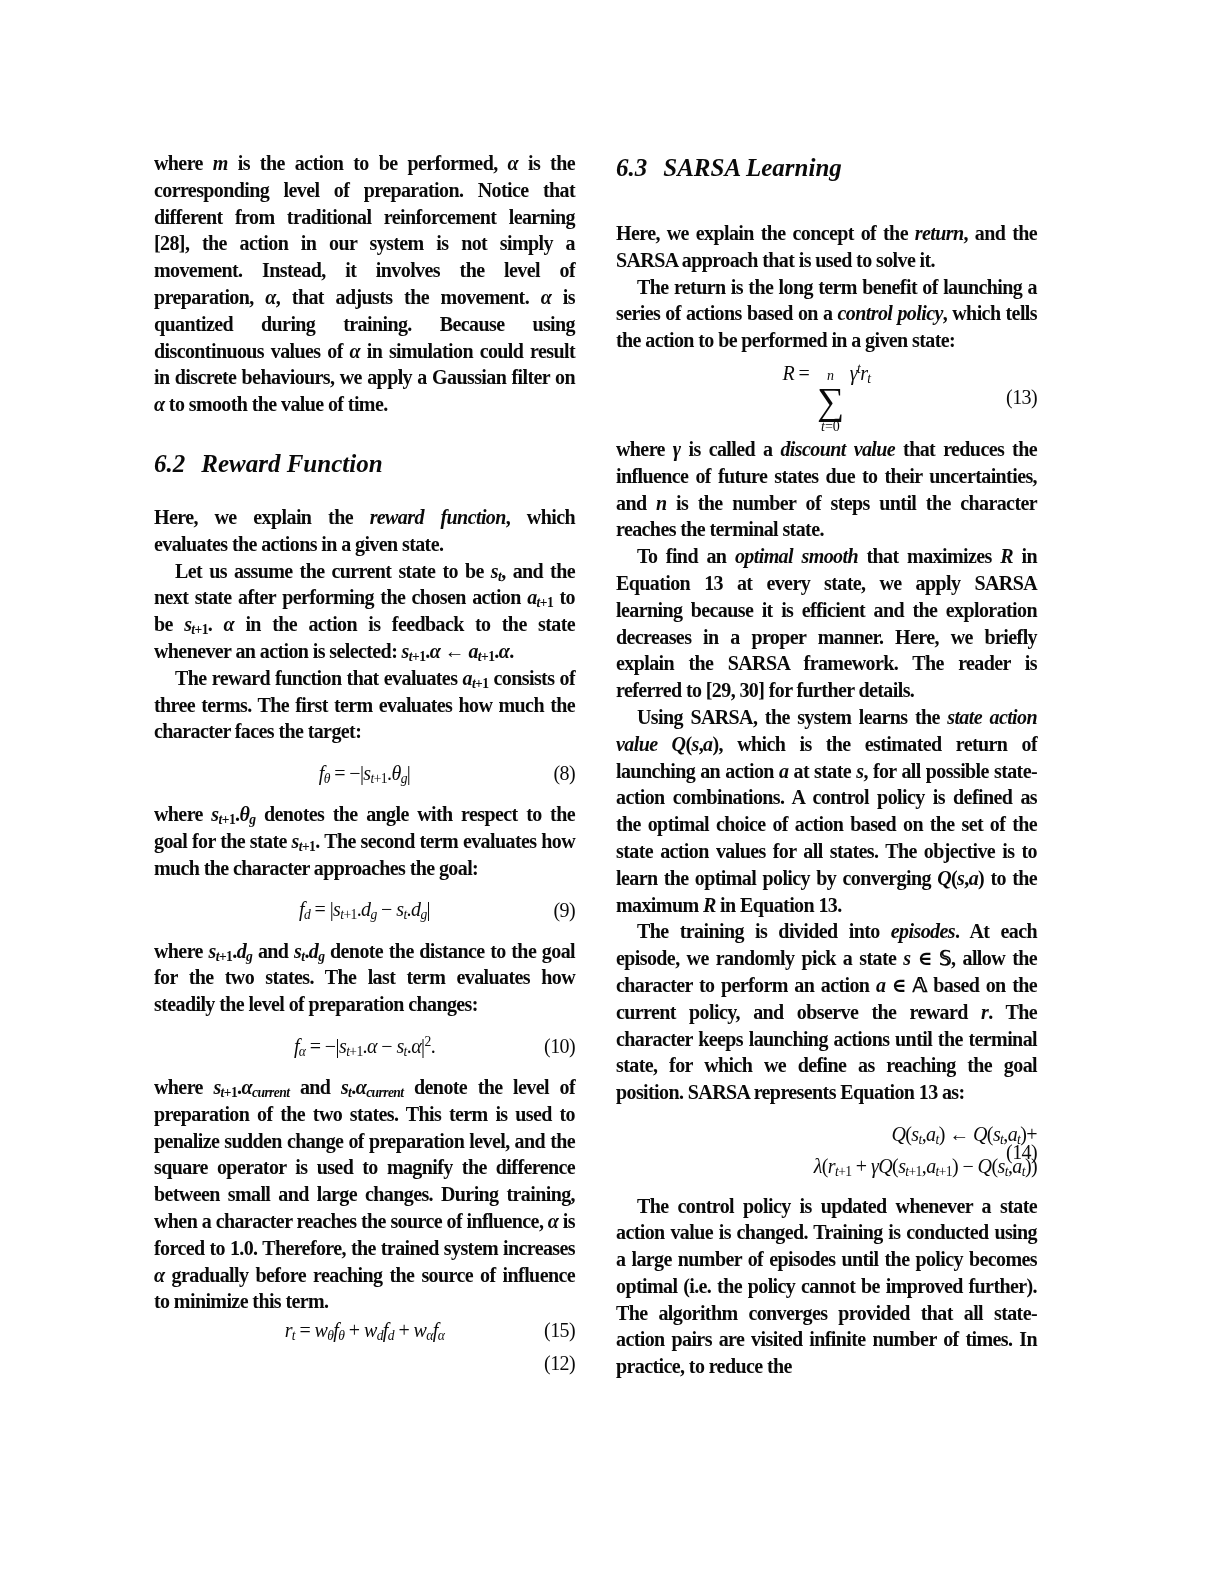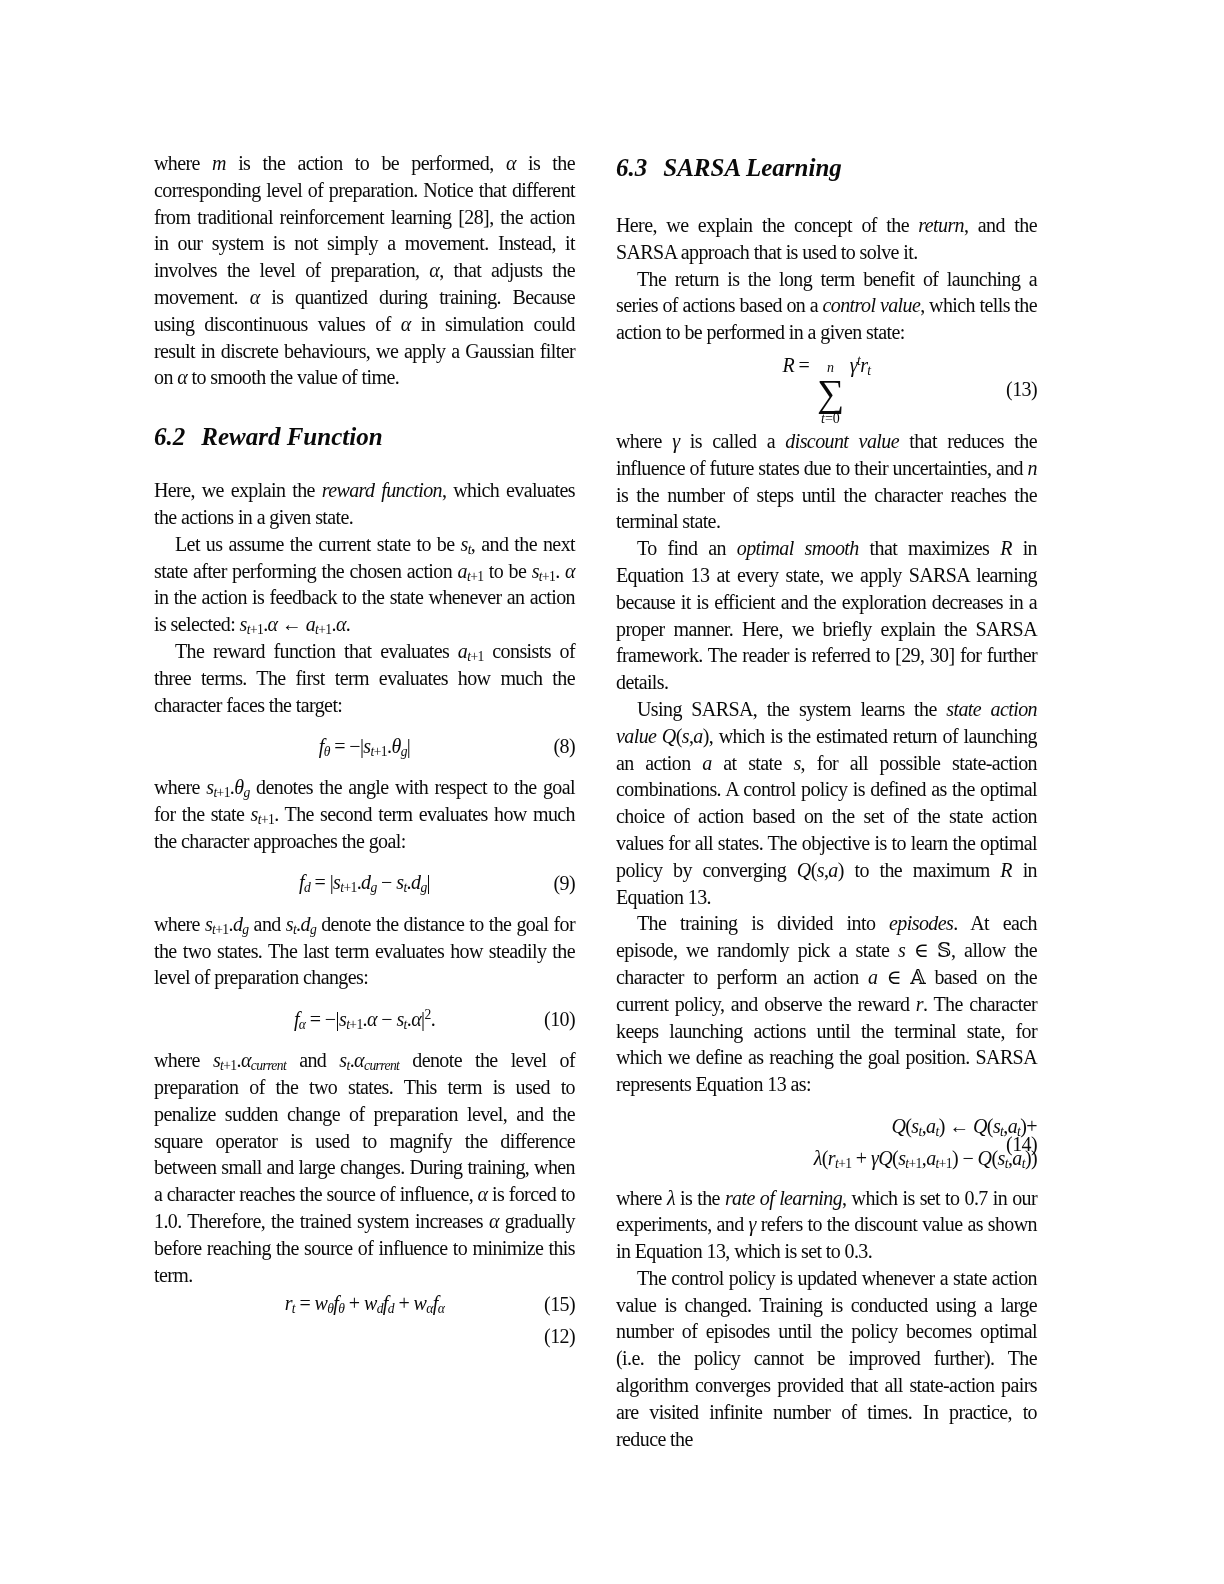--- a/index.html
+++ b/index.html
@@ -20,33 +20,33 @@
     position: absolute;
     top: 150px;
     width: 421px;
     font-size: 20px;
     line-height: 26.8px;
     text-align: justify;
     letter-spacing: -0.03em;
   }
   .col-left  { left: 154px; }
   .col-right { left: 616px; }
-  p { margin: 0; }
+  p { margin: 0; font-weight: bold; }
   p.ind { text-indent: 21px; }
   .sec-heading {
     display: flex;
     gap: 16px;
     font-size: 25px;
     line-height: 32px;
     font-weight: bold;
     font-style: italic;
     letter-spacing: 0;
     margin: 30px 0 24px 0;
   }
-  .col-right .sec-heading { margin-top: 2px; margin-bottom: 28px; }
+  .col-right .sec-heading { margin-top: 2px; margin-bottom: 36px; }
   .equation {
     position: relative;
     display: flex;
     align-items: center;
     justify-content: center;
     margin: 8px 0;
     min-height: 40px;
   }
   .equation.slim { min-height: 26px; margin: 2px 0 6px 0; }
   .eq-num {
@@ -120,21 +120,21 @@
 
   </div>
 
   <div class="col col-right">
     <h2 class="sec-heading">
       <span>6.3</span>
       <span>SARSA Learning</span>
     </h2>
 
     <p>Here, we explain the concept of the <i>return</i>, and the SARSA approach that is used to solve it.</p>
-    <p class="ind">The return is the long term benefit of launching a series of actions based on a <i>control value</i>, which tells the action to be performed in a given state:</p>
+    <p class="ind">The return is the long term benefit of launching a series of actions based on a <i>control policy</i>, which tells the action to be performed in a given state:</p>
 
     <div class="equation" style="margin:6px 0 2px 0;">
       <span class="eq-body">
         <span><i>R</i> =</span><span class="sum">
             <span class="lim"><i>n</i></span>
             <span class="sigma">∑</span>
             <span class="lim"><i>t</i>=0</span>
           </span><span><i>γ</i><sup><i>t</i></sup><i>r</i><sub><i>t</i></sub></span>
       </span>
       <span class="eq-num">(13)</span>
@@ -146,17 +146,16 @@
     <p class="ind">The training is divided into <i>episodes</i>. At each episode, we randomly pick a state <i>s</i> ∈ 𝕊, allow the character to perform an action <i>a</i> ∈ 𝔸 based on the current policy, and observe the reward <i>r</i>. The character keeps launching actions until the terminal state, for which we define as reaching the goal position.  SARSA represents Equation 13 as:</p>
 
     <div class="equation eq-multi">
       <div class="eq-lines">
         <div class="eq-line"><i>Q</i>(<i>s</i><sub><i>t</i></sub>,<i>a</i><sub><i>t</i></sub>) ← <i>Q</i>(<i>s</i><sub><i>t</i></sub>,<i>a</i><sub><i>t</i></sub>)+</div>
         <div class="eq-line"><i>λ</i>(<i>r</i><sub><i>t</i>+1</sub> + <i>γQ</i>(<i>s</i><sub><i>t</i>+1</sub>,<i>a</i><sub><i>t</i>+1</sub>) − <i>Q</i>(<i>s</i><sub><i>t</i></sub>,<i>a</i><sub><i>t</i></sub>))</div>
       </div>
       <span class="eq-num">(14)</span>
     </div>
 
-    <p>where <i>λ</i> is the <i>rate of learning</i>, which is set to 0.7 in our experiments, and <i>γ</i> refers to the discount value as shown in Equation 13, which is set to 0.3.</p>
     <p class="ind">The control policy is updated whenever a state action value is changed.  Training is conducted using a large number of episodes until the policy becomes optimal (i.e.  the policy cannot be improved further).  The algorithm converges provided that all state-action pairs are visited infinite number of times.  In practice, to reduce the</p>
   </div>
 
 </div>
 
 </body></html>

